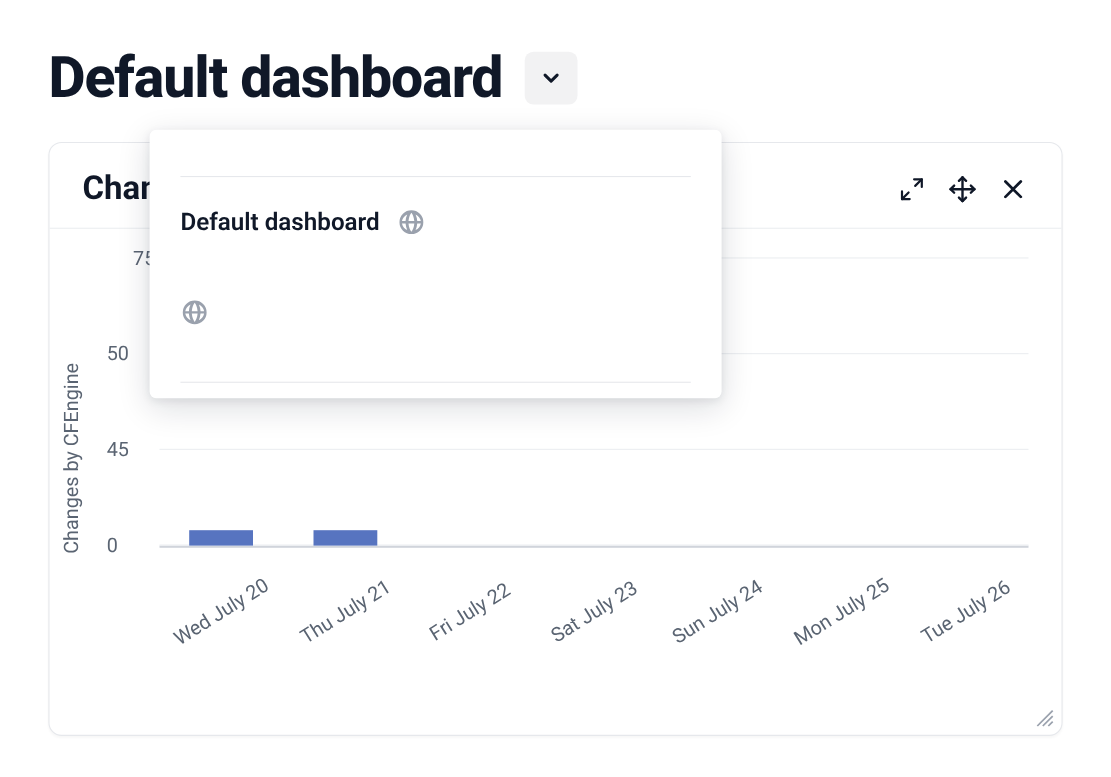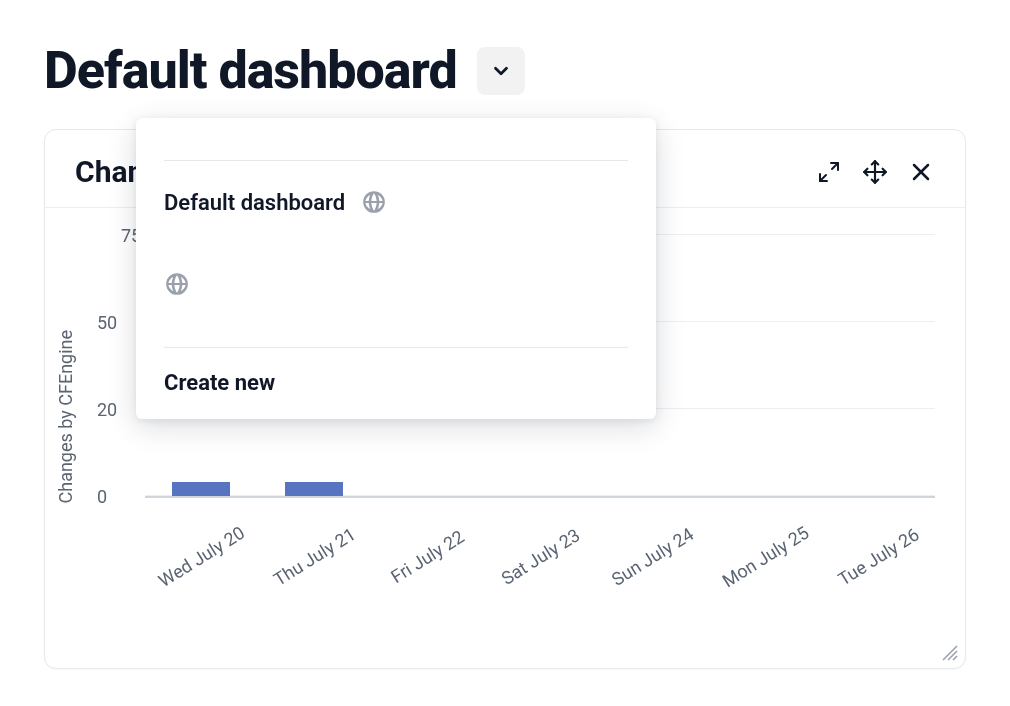--- a/index.html
+++ b/index.html
@@ -272,21 +272,21 @@
           <div class="bar-col">
             <div class="bar" style="height: 0%; background: rgb(87, 116, 192);"></div>
           </div>
           <div class="bar-col">
             <div class="bar" style="height: 0%; background: rgb(87, 116, 192);"></div>
           </div>
         </div>
     <div class="gridline" style="bottom: 0%;"></div>
         <div class="ytick" style="bottom: 0%;">0</div>
         <div class="gridline" style="bottom: 31.25%;"></div>
-        <div class="ytick" style="bottom: 31.25%;">20</div>
+        <div class="ytick" style="bottom: 31.25%;">45</div>
         <div class="gridline" style="bottom: 62.5%;"></div>
         <div class="ytick" style="bottom: 62.5%; text-align: center;">50</div>
         <div class="gridline" style="bottom: 93.75%;"></div>
         <div class="ytick" style="bottom: 93.75%; margin-left: 24px;">75</div>
       </div>
     <div class="xticks" id="xticks">
         <div class="xtick">Wed July 20</div>
         <div class="xtick">Thu July 21</div>
         <div class="xtick">Fri July 22</div>
         <div class="xtick">Sat July 23</div>
@@ -312,14 +312,13 @@
     <svg class="globe" viewBox="0 0 24 24" fill="currentColor">
       <path d="M12 2a10 10 0 100 20 10 10 0 000-20zm7.93 9h-3.02a16.4 16.4 0 00-1.4-5.54A8.03 8.03 0 0119.93 11zM12 4c.9 1.2 2.1 3.4 2.45 7h-4.9C9.9 7.4 11.1 5.2 12 4zM8.5 5.46A16.4 16.4 0 007.1 11H4.07a8.03 8.03 0 014.43-5.54zM4.07 13H7.1c.18 2.1.68 3.97 1.4 5.54A8.03 8.03 0 014.07 13zM12 20c-.9-1.2-2.1-3.4-2.45-7h4.9c-.35 3.6-1.55 5.8-2.45 7zm3.5-1.46c.72-1.57 1.22-3.44 1.4-5.54h3.03a8.03 8.03 0 01-4.43 5.54z"></path>
     </svg>
   </div>
   <div class="dropdown-item">
     <svg class="globe" viewBox="0 0 24 24" fill="currentColor">
       <path d="M12 2a10 10 0 100 20 10 10 0 000-20zm7.93 9h-3.02a16.4 16.4 0 00-1.4-5.54A8.03 8.03 0 0119.93 11zM12 4c.9 1.2 2.1 3.4 2.45 7h-4.9C9.9 7.4 11.1 5.2 12 4zM8.5 5.46A16.4 16.4 0 007.1 11H4.07a8.03 8.03 0 014.43-5.54zM4.07 13H7.1c.18 2.1.68 3.97 1.4 5.54A8.03 8.03 0 014.07 13zM12 20c-.9-1.2-2.1-3.4-2.45-7h4.9c-.35 3.6-1.55 5.8-2.45 7zm3.5-1.46c.72-1.57 1.22-3.44 1.4-5.54h3.03a8.03 8.03 0 01-4.43 5.54z"></path>
     </svg>
   </div>
   <hr class="dropdown-sep">
-  <div class="create-item">Create new</div>
 </div>
 
 </body></html>

